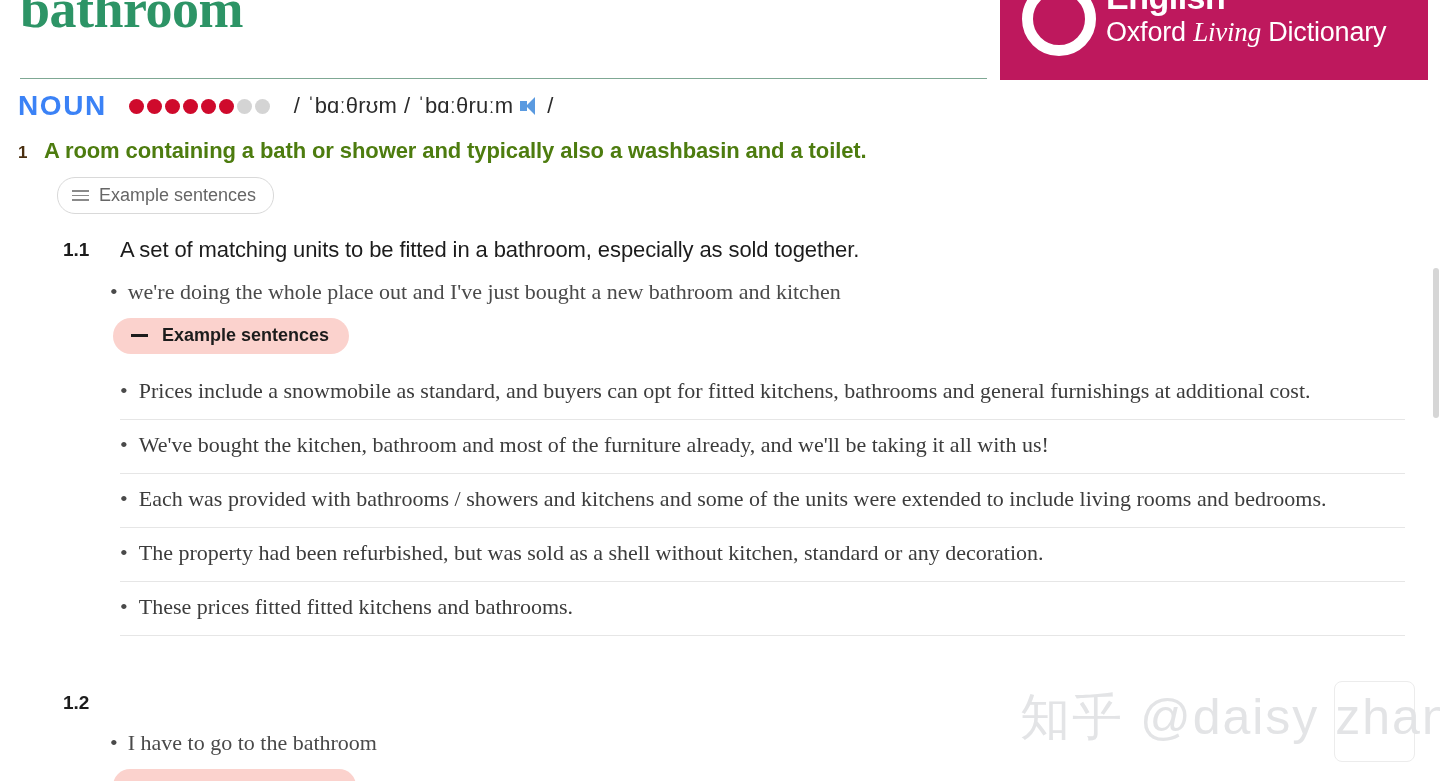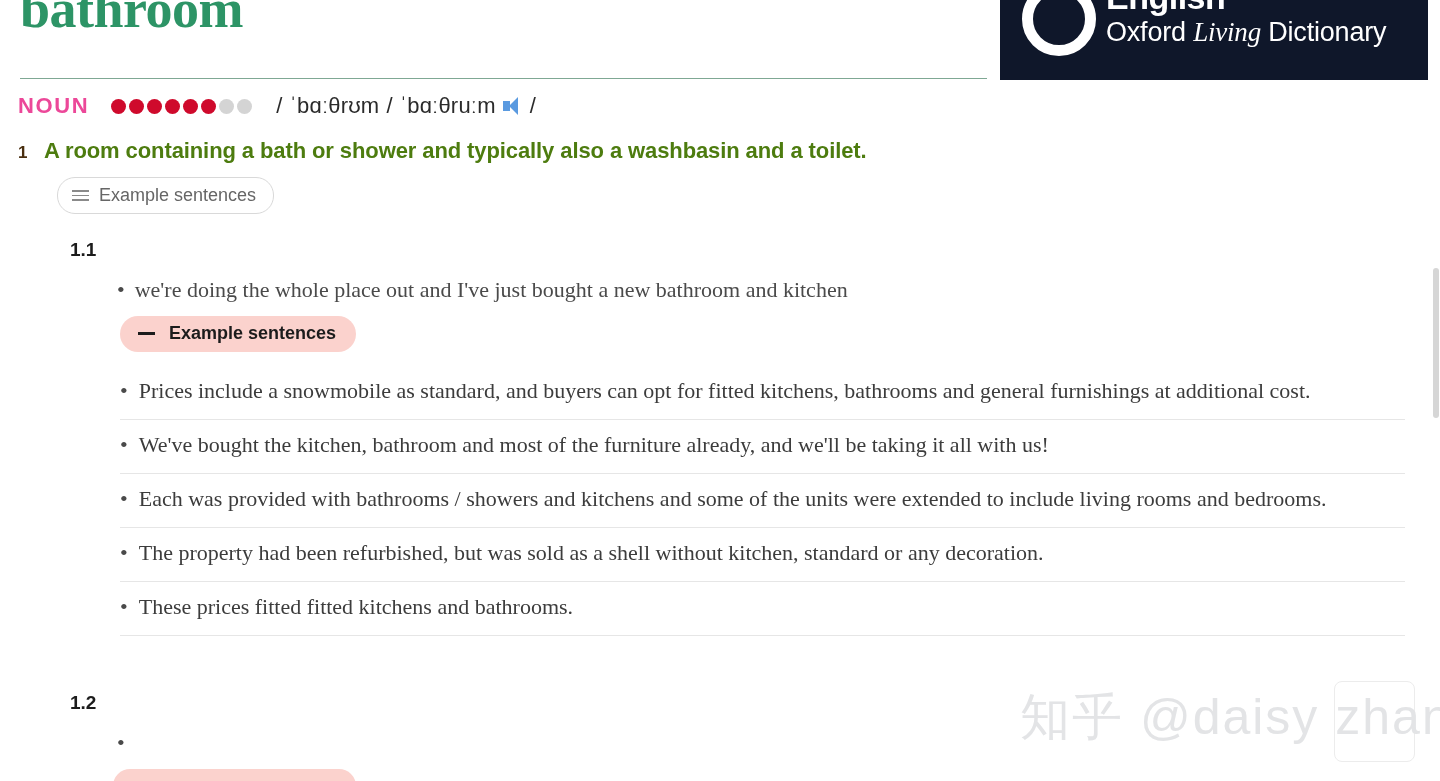--- a/index.html
+++ b/index.html
@@ -29,21 +29,21 @@
     font-size: 54px;
     color: #2d9466;
     letter-spacing: -0.5px;
   }
   .logo-banner {
     position: absolute;
     right: 12px;
     top: 0;
     width: 428px;
     height: 80px;
-    background: #0f172a;
+    background: #be185d;
     overflow: hidden;
   }
   .logo-circle {
     position: absolute;
     left: 22px;
     top: -18px;
     width: 74px;
     height: 74px;
     border: 11px solid #ffffff;
     border-radius: 50%;
@@ -84,23 +84,23 @@
   .pos-row {
     position: absolute;
     left: 0;
     top: 90px;
     height: 32px;
     display: flex;
     align-items: center;
   }
   .pos-label {
     margin-left: 18px;
-    font-size: 22px;
-    font-weight: bold;
-    color: #ec4899;
+    font-size: 28px;
+    font-weight: bold;
+    color: #3b82f6;
     letter-spacing: 1.6px;
   }
   .dots {
     display: flex;
     align-items: center;
     margin-left: 22px;
     gap: 3px;
   }
   .dot {
     width: 15px;
@@ -190,21 +190,21 @@
   }
   .hamburger i {
     display: block;
     height: 1.5px;
     background: #8a8a8a;
   }
 
   
   .subsense {
     position: absolute;
-    left: 7px;
+    left: 0;
     width: 1232px;
   }
   .sub-row {
     display: flex;
     align-items: flex-start;
   }
   .sub-num {
     width: 120px;
     box-sizing: border-box;
     padding-left: 63px;
@@ -382,20 +382,21 @@
         <i></i>
         <i></i>
       </span>
     <span>Example sentences</span>
   </div>
 </div>
 
 <div class="subsense" style="top:237px">
   <div class="sub-row">
     <div class="sub-num">1.1</div>
+    <div class="sub-def">A set of matching units to be fitted in a bathroom, especially as sold together.</div>
   </div>
   <div class="inline-example">
     <span class="bullet">•</span>
     <span>we're doing the whole place out and I've just bought a new bathroom and kitchen</span>
   </div>
   <div class="pink-pill">
     <span class="dash"></span>
     <span>Example sentences</span>
   </div>
 </div>
@@ -422,20 +423,21 @@
     <span>These prices fitted fitted kitchens and bathrooms.</span>
   </div>
 </div>
 
 <div class="subsense" style="top:690px">
   <div class="sub-row">
     <div class="sub-num">1.2</div>
   </div>
   <div class="inline-example">
     <span class="bullet">•</span>
+    <span>I have to go to the bathroom</span>
   </div>
 </div>
 
 <div class="bottom-pill"></div>
 
 <div class="wm-box"></div>
 <div class="watermark">知乎 @daisy zhang</div>
 
 <div class="scrollbar-track">
   <div class="scrollbar-thumb"></div>

